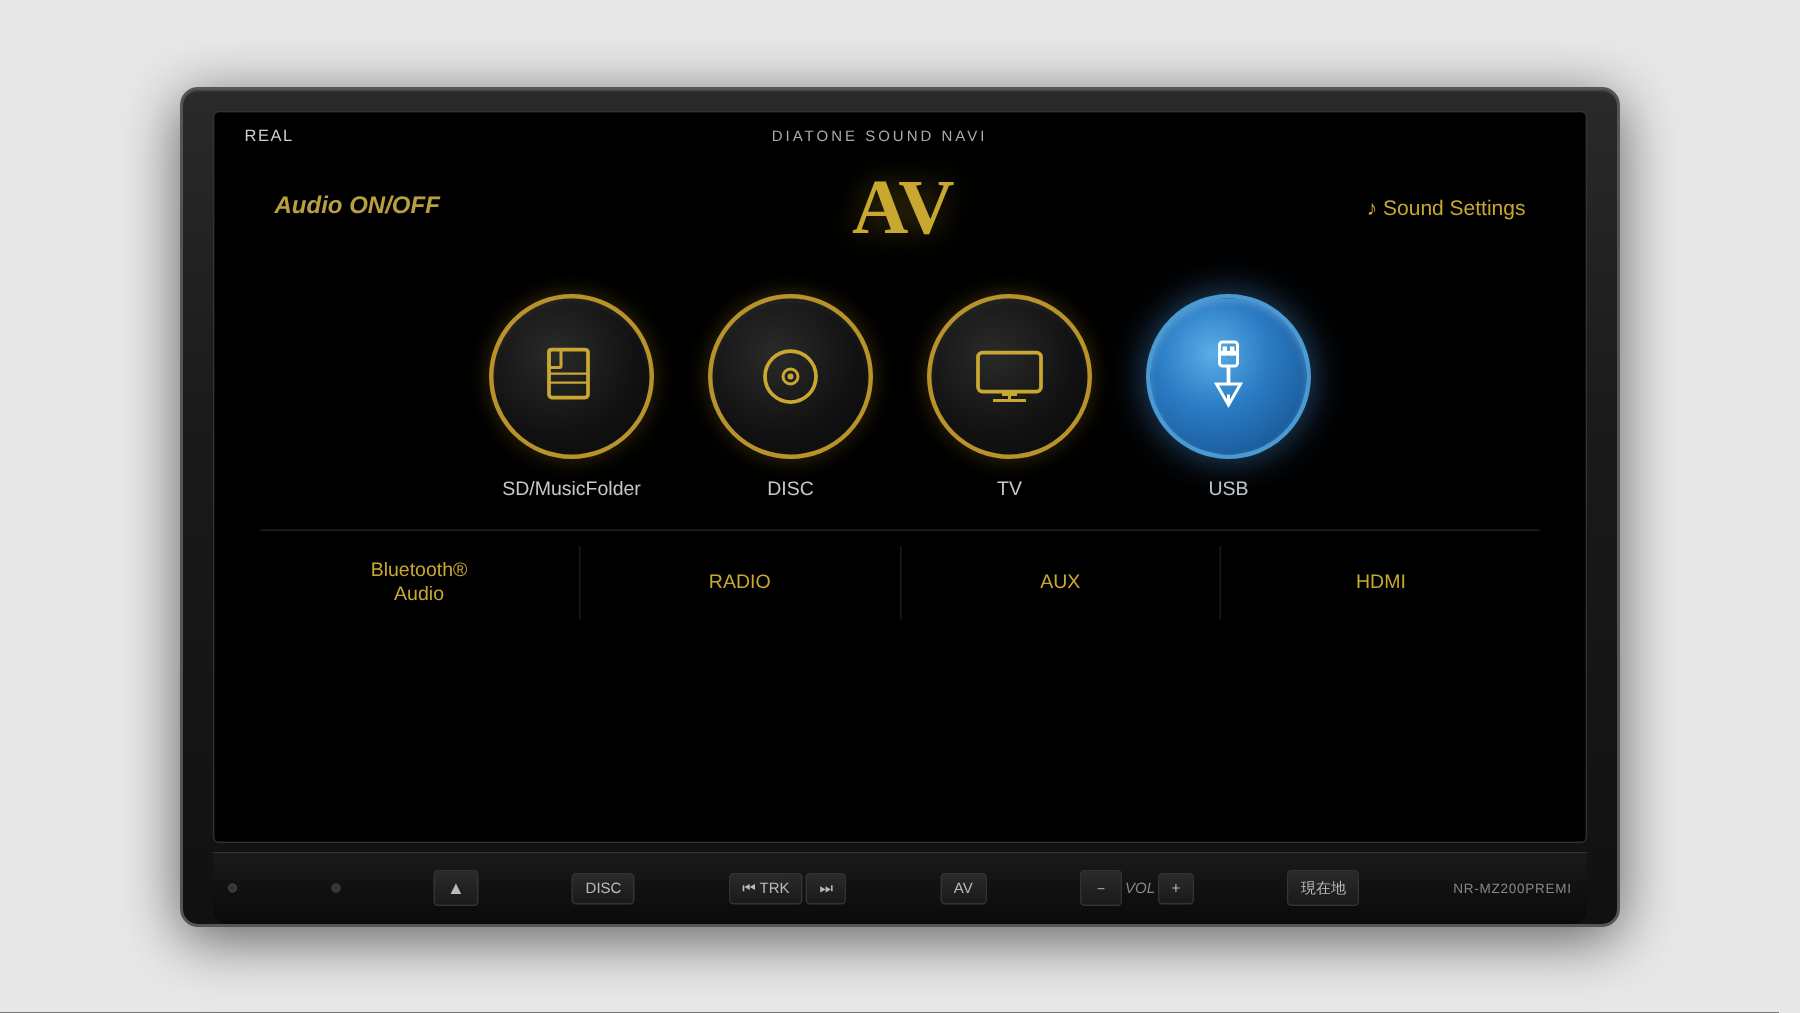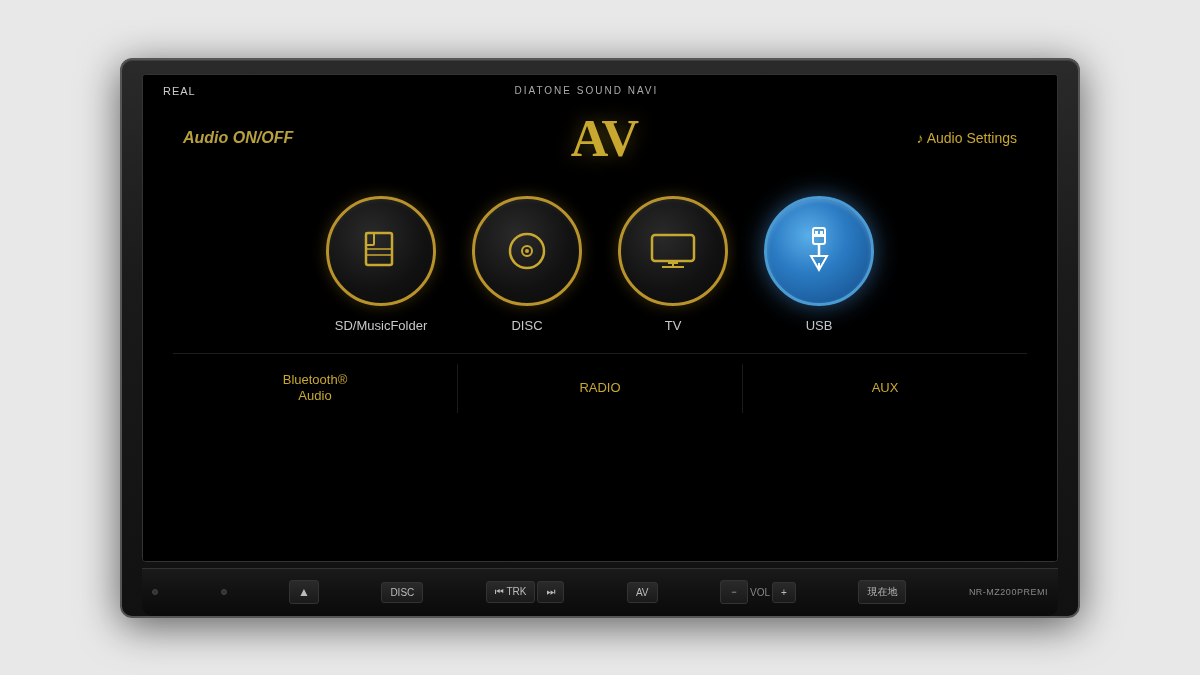--- a/index.html
+++ b/index.html
@@ -43,21 +43,21 @@
       height: 100%;
       background: #000;
       display: flex;
       flex-direction: column;
       position: relative;
     }
 
     .screen-header {
       display: flex;
       justify-content: space-between;
-      align-items: flex-start;
+      align-items: flex-end;
       padding: 10px 20px 4px 20px;
       gap: 12px;
     }
 
     .screen-header-left {
       color: #ccc;
       font-size: 11px;
       letter-spacing: 1px;
     }
 
@@ -256,21 +256,21 @@
       <div class="screen-header">
         <span class="screen-header-left">REAL</span>
         <span class="screen-header-center">DIATONE SOUND NAVI</span>
         <span class="screen-header-right"></span>
       </div>
 
       <div class="screen-body">
         <div class="top-bar">
           <span class="audio-toggle">Audio ON/OFF</span>
           <span class="av-title">AV</span>
-          <span class="sound-settings">♪ Audio Settings</span>
+          <span class="sound-settings">♪ Sound Settings</span>
         </div>
 
         <div class="main-icons-row">
 
           <div class="icon-item">
             <div class="circle-btn">
               <svg class="icon-sd" viewBox="0 0 42 48" fill="none" xmlns="http://www.w3.org/2000/svg">
                 <rect x="6" y="6" width="26" height="32" rx="2" stroke="#c8a830" stroke-width="2.5" fill="none"></rect>
                 <rect x="6" y="6" width="8" height="12" rx="1" stroke="#c8a830" stroke-width="2" fill="none"></rect>
                 <line x1="6" y1="22" x2="32" y2="22" stroke="#c8a830" stroke-width="1.5"></line>
@@ -320,36 +320,37 @@
 
         </div>
 
         <div class="bottom-row">
           <div class="bottom-item">
             <span style="white-space:pre-line;">Bluetooth®
 Audio</span>
           </div>
           <div class="bottom-item">RADIO</div>
           <div class="bottom-item">AUX</div>
+          <div class="bottom-item">HDMI</div>
         </div>
       </div>
     </div>
   </div>
 
   <div class="hardware-bar">
     <div class="hw-dot"></div>
     <div class="hw-dot"></div>
     <div class="hw-btn eject">▲</div>
     <div class="hw-btn">DISC</div>
     <div class="hw-trk">
       <div class="hw-btn">⏮ TRK</div>
       <div class="hw-btn">⏭</div>
     </div>
     <div class="hw-btn">AV</div>
     <div class="hw-vol">
       <div class="hw-btn">－</div>
-      <span style="color:#888; font-size:10px;">VOL</span>
+      <span style="color:#888; font-size:10px;font-style:italic;">VOL</span>
       <div class="hw-btn">+</div>
     </div>
     <div class="hw-btn">現在地</div>
     <span class="hw-model">NR-MZ200PREMI</span>
   </div>
 </div>
 
 </body></html>

